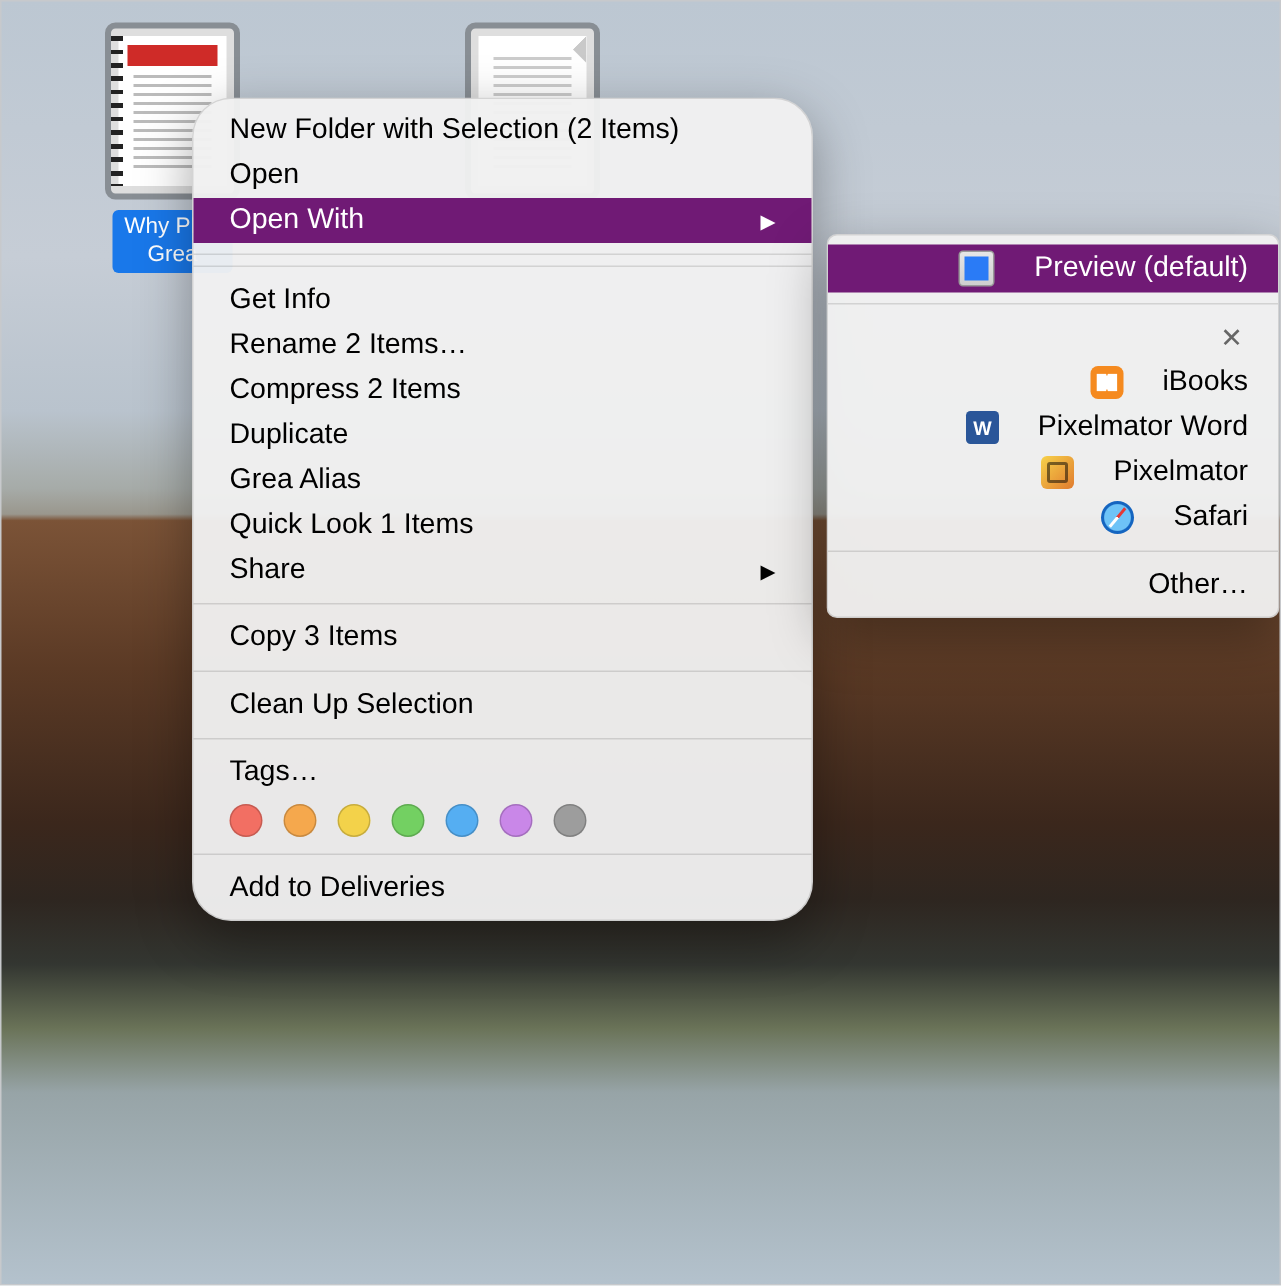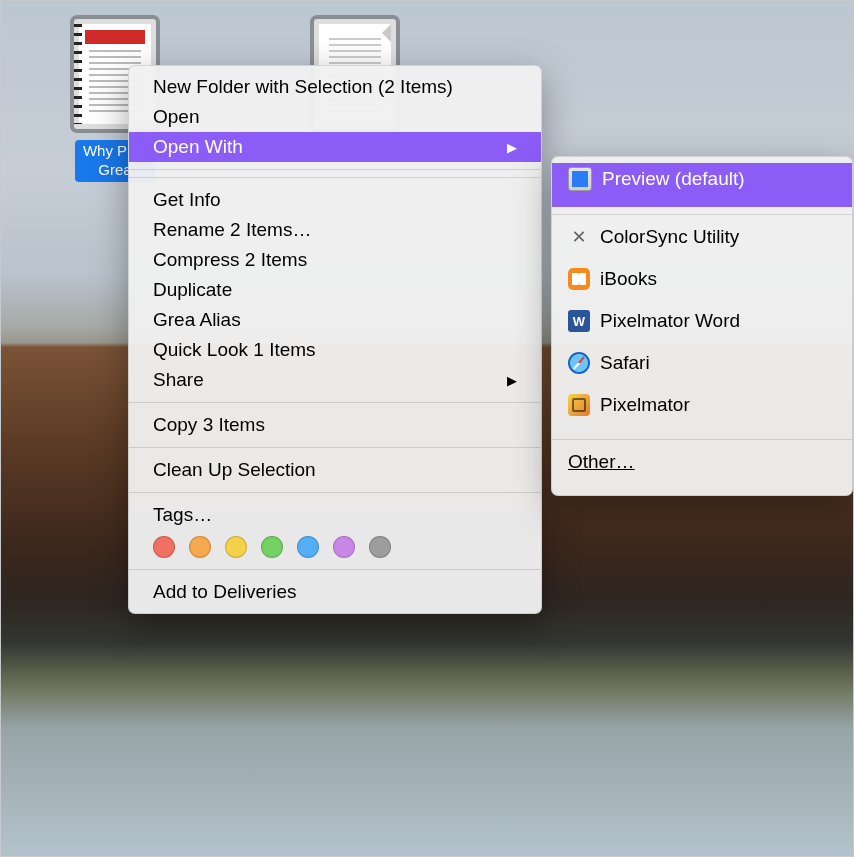--- a/index.html
+++ b/index.html
@@ -125,21 +125,21 @@
     color: #000;
   }
   .menu .item {
     padding: 4px 24px;
     display: flex;
     align-items: center;
     justify-content: space-between;
     white-space: nowrap;
   }
   .menu .item.highlight {
-    background: #8b5cf6;
+    background: #701a75;
     color: #fff;
   }
   .menu .sep {
     height: 1px;
     background: rgba(0,0,0,.12);
     margin: 7px 0;
   }
   .menu .arrow {
     font-size: 13px;
     margin-left: 24px;
@@ -151,31 +151,32 @@
   }
   .menu .tagdot {
     width: 22px; height: 22px;
     border-radius: 50%;
     box-shadow: inset 0 0 0 1px rgba(0,0,0,.18);
   }
 
   .main-menu {
     top: 65px; left: 128px;
     width: 412px;
+    border-radius: 26px;
   }
 
   .sub-menu {
     top: 156px; left: 551px;
     width: 281px;
     padding: 6px 0;
   }
   .sub-menu .item {
-    padding: 4px 20px 16px 16px;
-    gap: 10px;
-    justify-content: flex-start;
+    padding: 4px 20px 4px 16px;
+    gap: 26px;
+    justify-content: flex-end;
   }
   .sub-menu .icon {
     width: 22px; height: 22px;
     display: inline-flex;
     align-items: center; justify-content: center;
     flex: 0 0 22px;
   }
 
   
   .ic-preview {
@@ -331,38 +332,37 @@
     </div>
 
   <div class="menu sub-menu" id="sub-menu">
       <div class="item highlight">
         <span class="icon ic-preview"></span>
         <span>Preview (default)</span>
       </div>
       <div class="sep"></div>
       <div class="item">
         <span class="icon ic-colorsync"></span>
-        <span>ColorSync Utility</span>
       </div>
       <div class="item">
         <span class="icon ic-ibooks"></span>
         <span>iBooks</span>
       </div>
       <div class="item">
         <span class="icon ic-word">W</span>
         <span>Pixelmator Word</span>
       </div>
       <div class="item">
+        <span class="icon ic-pixelmator"></span>
+        <span>Pixelmator</span>
+      </div>
+      <div class="item">
         <span class="icon ic-safari"></span>
         <span>Safari</span>
       </div>
-      <div class="item">
-        <span class="icon ic-pixelmator"></span>
-        <span>Pixelmator</span>
-      </div>
-      <div class="sep"></div>
-      <div class="item">
-        <span style=" text-decoration: underline;">Other…</span>
+      <div class="sep"></div>
+      <div class="item">
+        <span style="">Other…</span>
       </div>
     </div>
 
   <div class="frame-border"></div>
 </div>
 
 </body></html>

